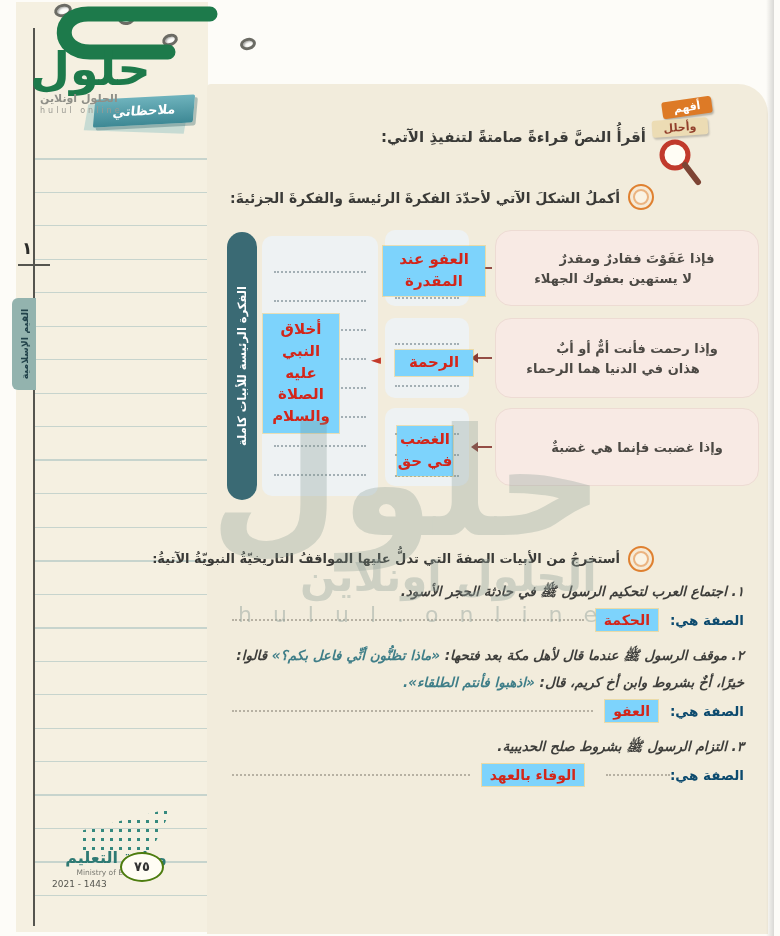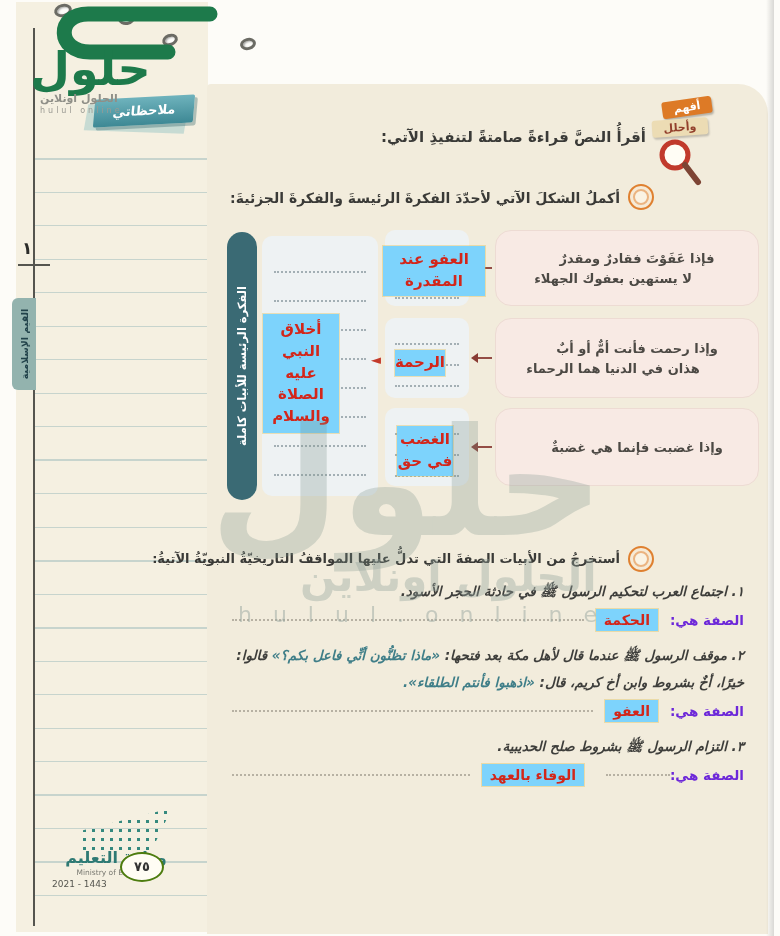--- a/index.html
+++ b/index.html
@@ -94,31 +94,31 @@
   .verse-1 { top:8px;   height:76px; }
   .verse-2 { top:96px;  height:80px; }
   .verse-3 { top:186px; height:78px; }
   .verse .l1 { transform:translateX(10px); }
   .verse .l2 { transform:translateX(-14px); }
 
   .hl { position:absolute; background:#7dd3fc; color:#d3261a; font-weight:bold;
     direction:rtl; text-align:center; z-index:4; line-height:1.45; box-shadow:0 0 0 1px rgba(222,185,70,.35); }
   .hl-main { left:38px; top:92px; width:76px; min-height:104px; font-size:15px; padding:5px 2px; }
   .hl-r1 { left:158px; top:24px; width:102px; font-size:15px; padding:3px 0; }
-  .hl-r2 { left:170px; top:128px; width:50px; font-size:15px; padding:2px 0; }
+  .hl-r2 { left:170px; top:128px; width:78px; font-size:15px; padding:2px 0; }
   .hl-r3 { left:172px; top:204px; width:56px; font-size:15px; padding:3px 0; }
   .ann-arrow { position:absolute; left:146px; top:130px; color:#c33a2a; font-size:13px; z-index:5; }
 
   
   .qa { position:absolute; left:232px; top:578px; width:512px; direction:rtl; z-index:2; }
   .q-item { margin-bottom:4px; }
   .q-text { font-size:13.5px; font-weight:bold; color:#3e3e3b; line-height:2.05; text-align:right;font-style:italic; }
   .q-quote { color:#3f7e88; }
   .answer-line { display:flex; align-items:center; margin:3px 0 11px; }
-  .q-label { color:#6d28d9; font-weight:bold; font-size:13.5px; white-space:nowrap; }
+  .q-label { color:#0c4a6e; font-weight:bold; font-size:13.5px; white-space:nowrap; }
   .hl-ans { background:#7dd3fc; color:#d3261a; font-weight:bold; font-size:14px;
     padding:3px 8px; margin:0 12px; white-space:nowrap; box-shadow:0 0 0 1px rgba(222,185,70,.35); }
   .dots-pre { width:64px; border-bottom:2px dotted #b7b1a3; height:2px; margin-left:10px; }
   .dots-fill { flex:1; border-bottom:2px dotted #b7b1a3; height:2px; }
 
   
   .wm-glyph { position:absolute; left:210px; top:408px; font-size:150px; line-height:1; font-weight:bold;
     color:#7d948c; opacity:.28; z-index:6; pointer-events:none; }
   .wm-ar { position:absolute; left:300px; top:552px; font-size:42px; font-weight:bold;
     color:#93a39c; opacity:.38; z-index:6; pointer-events:none; direction:rtl; }

